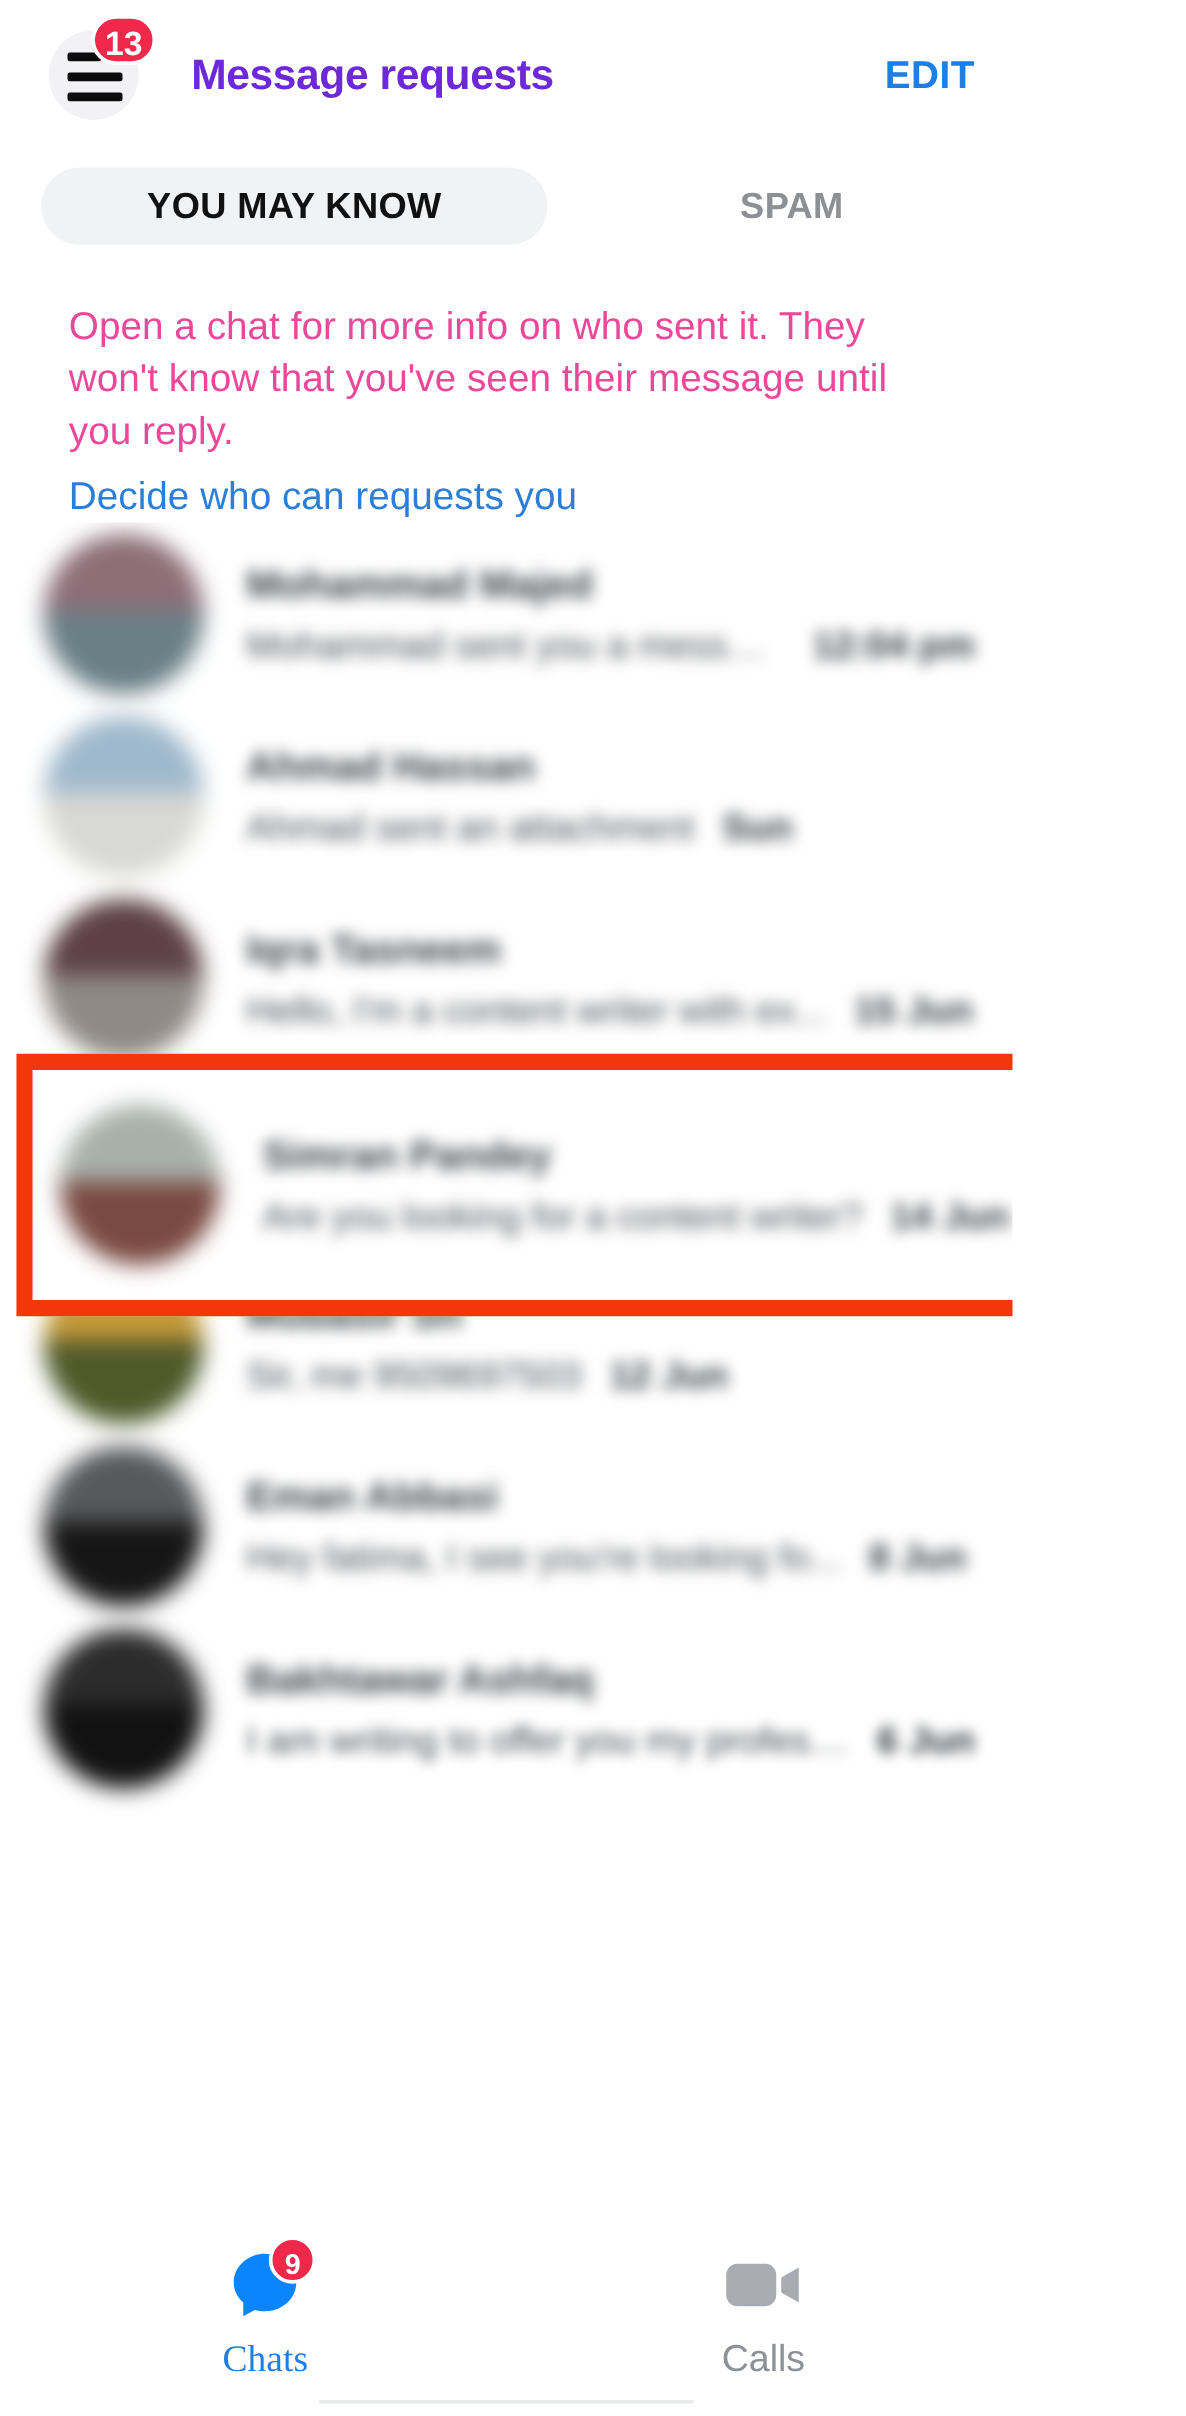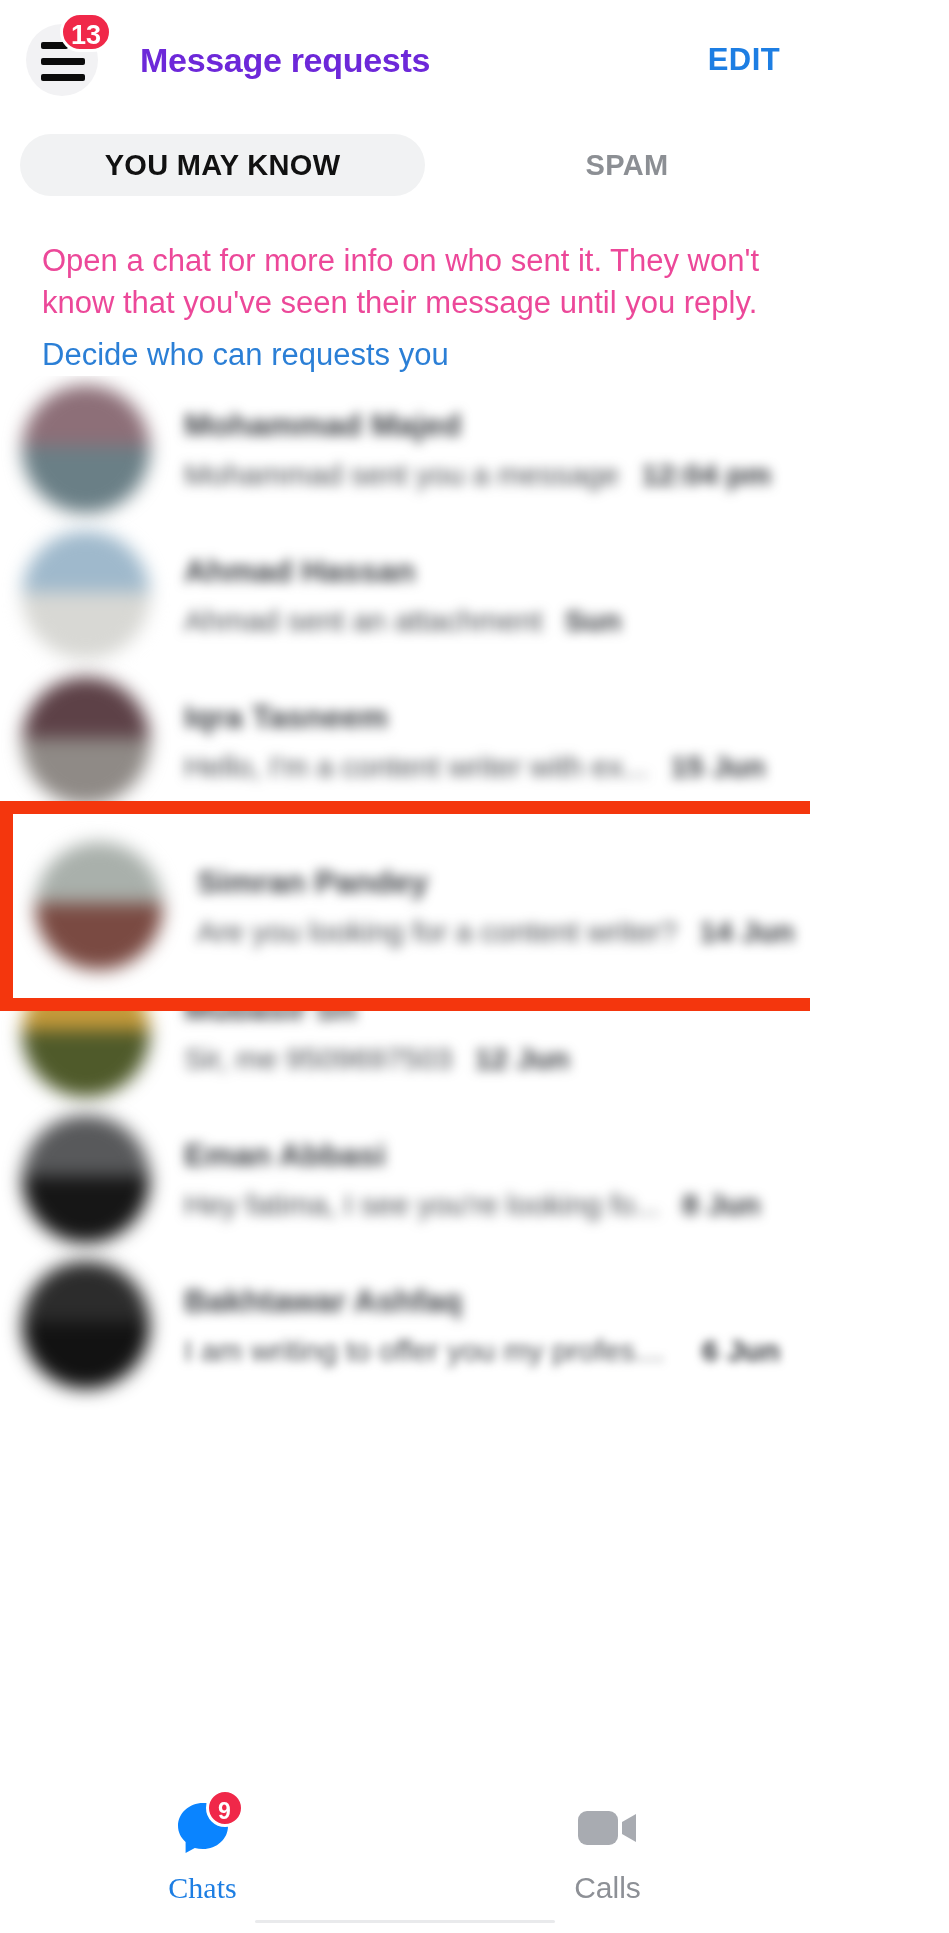--- a/index.html
+++ b/index.html
@@ -10,20 +10,21 @@
     font-family: "Liberation Sans", sans-serif;
     overflow: hidden;
   }
   .phone {
     position: relative;
     width: 810px;
     height: 1933px;
     background: #ffffff;
     display: flex;
     flex-direction: column;
+    padding-left: 13px;
   }
 
   
   .header {
     height: 120px;
     flex: 0 0 120px;
     display: flex;
     align-items: center;
     padding: 0 30px 0 22px;
     background: #ffffff;

